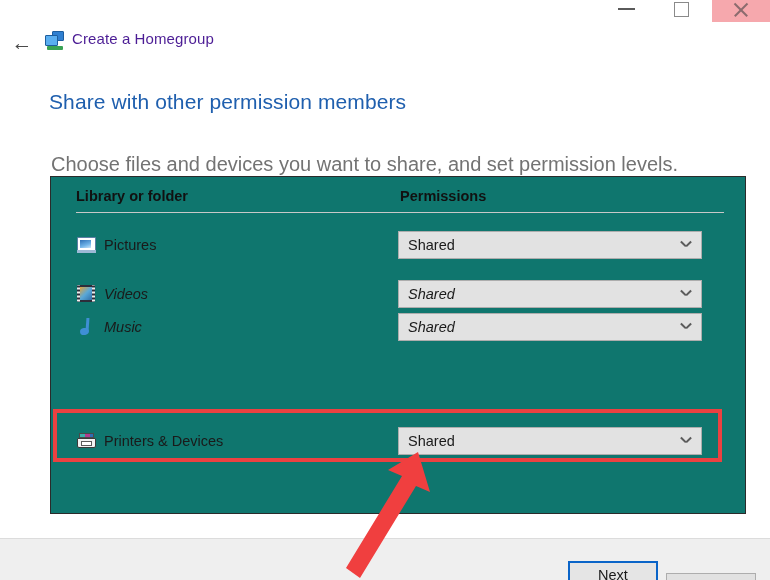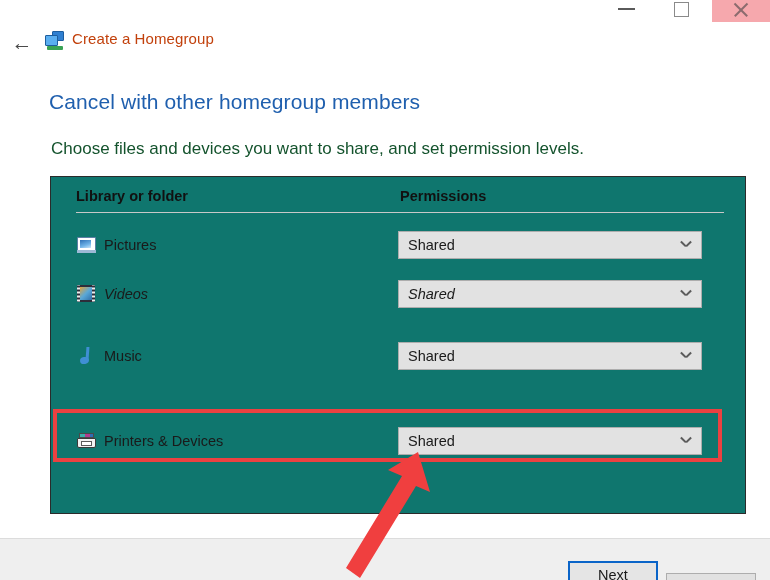--- a/index.html
+++ b/index.html
@@ -108,37 +108,37 @@
     position: absolute;
     left: 2px; top: 15px;
     width: 16px; height: 4px;
     background: #3aa355;
     border-radius: 1px;
   }
   .nav-title {
     position: absolute;
     left: 72px; top: 2px;
     font-size: 15px;
-    color: #c2410c;
+    color: #4c1d95;
     letter-spacing: 0.1px;
   }
 
   
   .page-heading {
     position: absolute;
     left: 49px; top: 90px;
     font-size: 21px;
     color: #1f5fae;
     letter-spacing: 0.1px;
   }
   .page-sub {
     position: absolute;
-    left: 51px; top: 139px;
-    font-size: 17px;
-    color: #14532d;
+    left: 51px; top: 153px;
+    font-size: 20px;
+    color: #737373;
   }
 
   
   .panel {
     position: absolute;
     left: 50px; top: 176px;
     width: 696px; height: 338px;
     border: 1px solid #2b2b2b;
     box-sizing: border-box;
     background: #0f766e;
@@ -393,21 +393,21 @@
     <span class="back-arrow">←</span>
   </div>
   <div class="hg-icon">
     <span class="hg-mon-back"></span>
     <span class="hg-mon-front"></span>
     <span class="hg-base"></span>
   </div>
   <div class="nav-title">Create a Homegroup</div>
 </div>
 
-<div class="page-heading">Cancel with other homegroup members</div>
+<div class="page-heading">Share with other permission members</div>
 <div class="page-sub">Choose files and devices you want to share, and set permission levels.</div>
 
 <div class="panel">
   <div class="col-head col-head-left">Library or folder</div>
   <div class="col-head col-head-right">Permissions</div>
   <div class="head-rule"></div>
 
   <div class="row" style="top:46px;">
     <span class="row-icon">
         <span class="ico-pictures"></span>
@@ -423,21 +423,21 @@
     <span class="row-icon">
         <span class="ico-videos"></span>
       </span>
     <span class="row-label">Videos</span>
     <div class="dropdown">
       <span class="dropdown-value">Shared</span>
       <span class="dropdown-chevron"></span>
     </div>
   </div>
 
-  <div class="row" style="top:157px;">
+  <div class="row" style="top:128px;font-style:italic;">
     <span class="row-icon">
         <span class="ico-music"></span>
       </span>
     <span class="row-label">Music</span>
     <div class="dropdown">
       <span class="dropdown-value">Shared</span>
       <span class="dropdown-chevron"></span>
     </div>
   </div>
 

